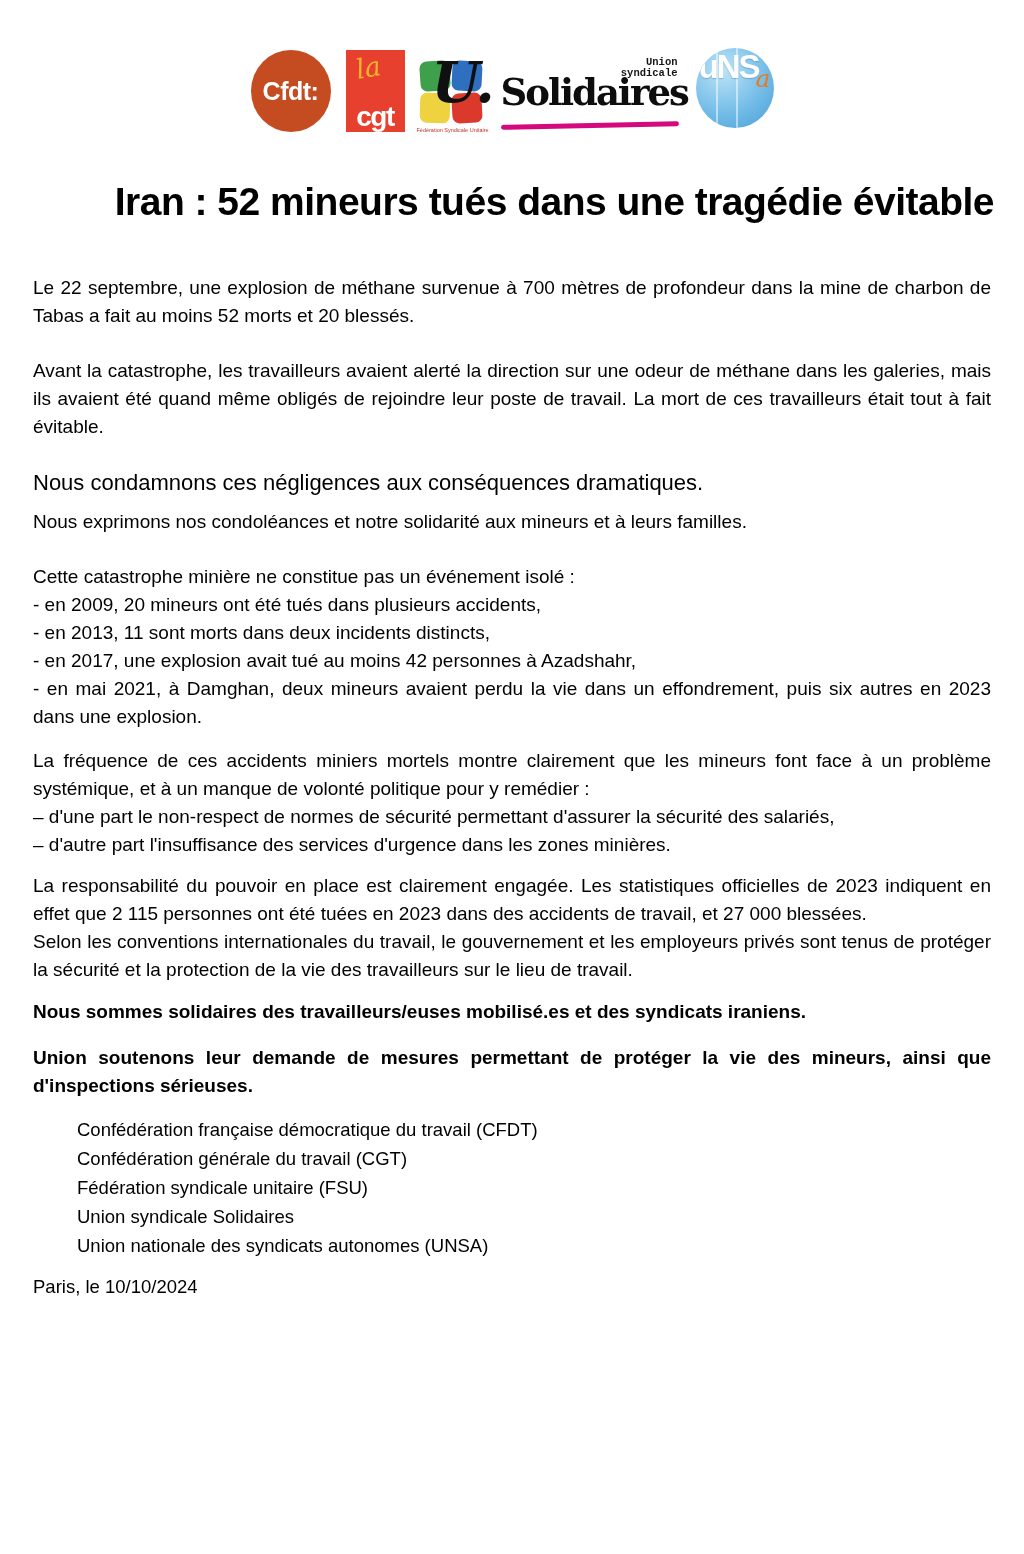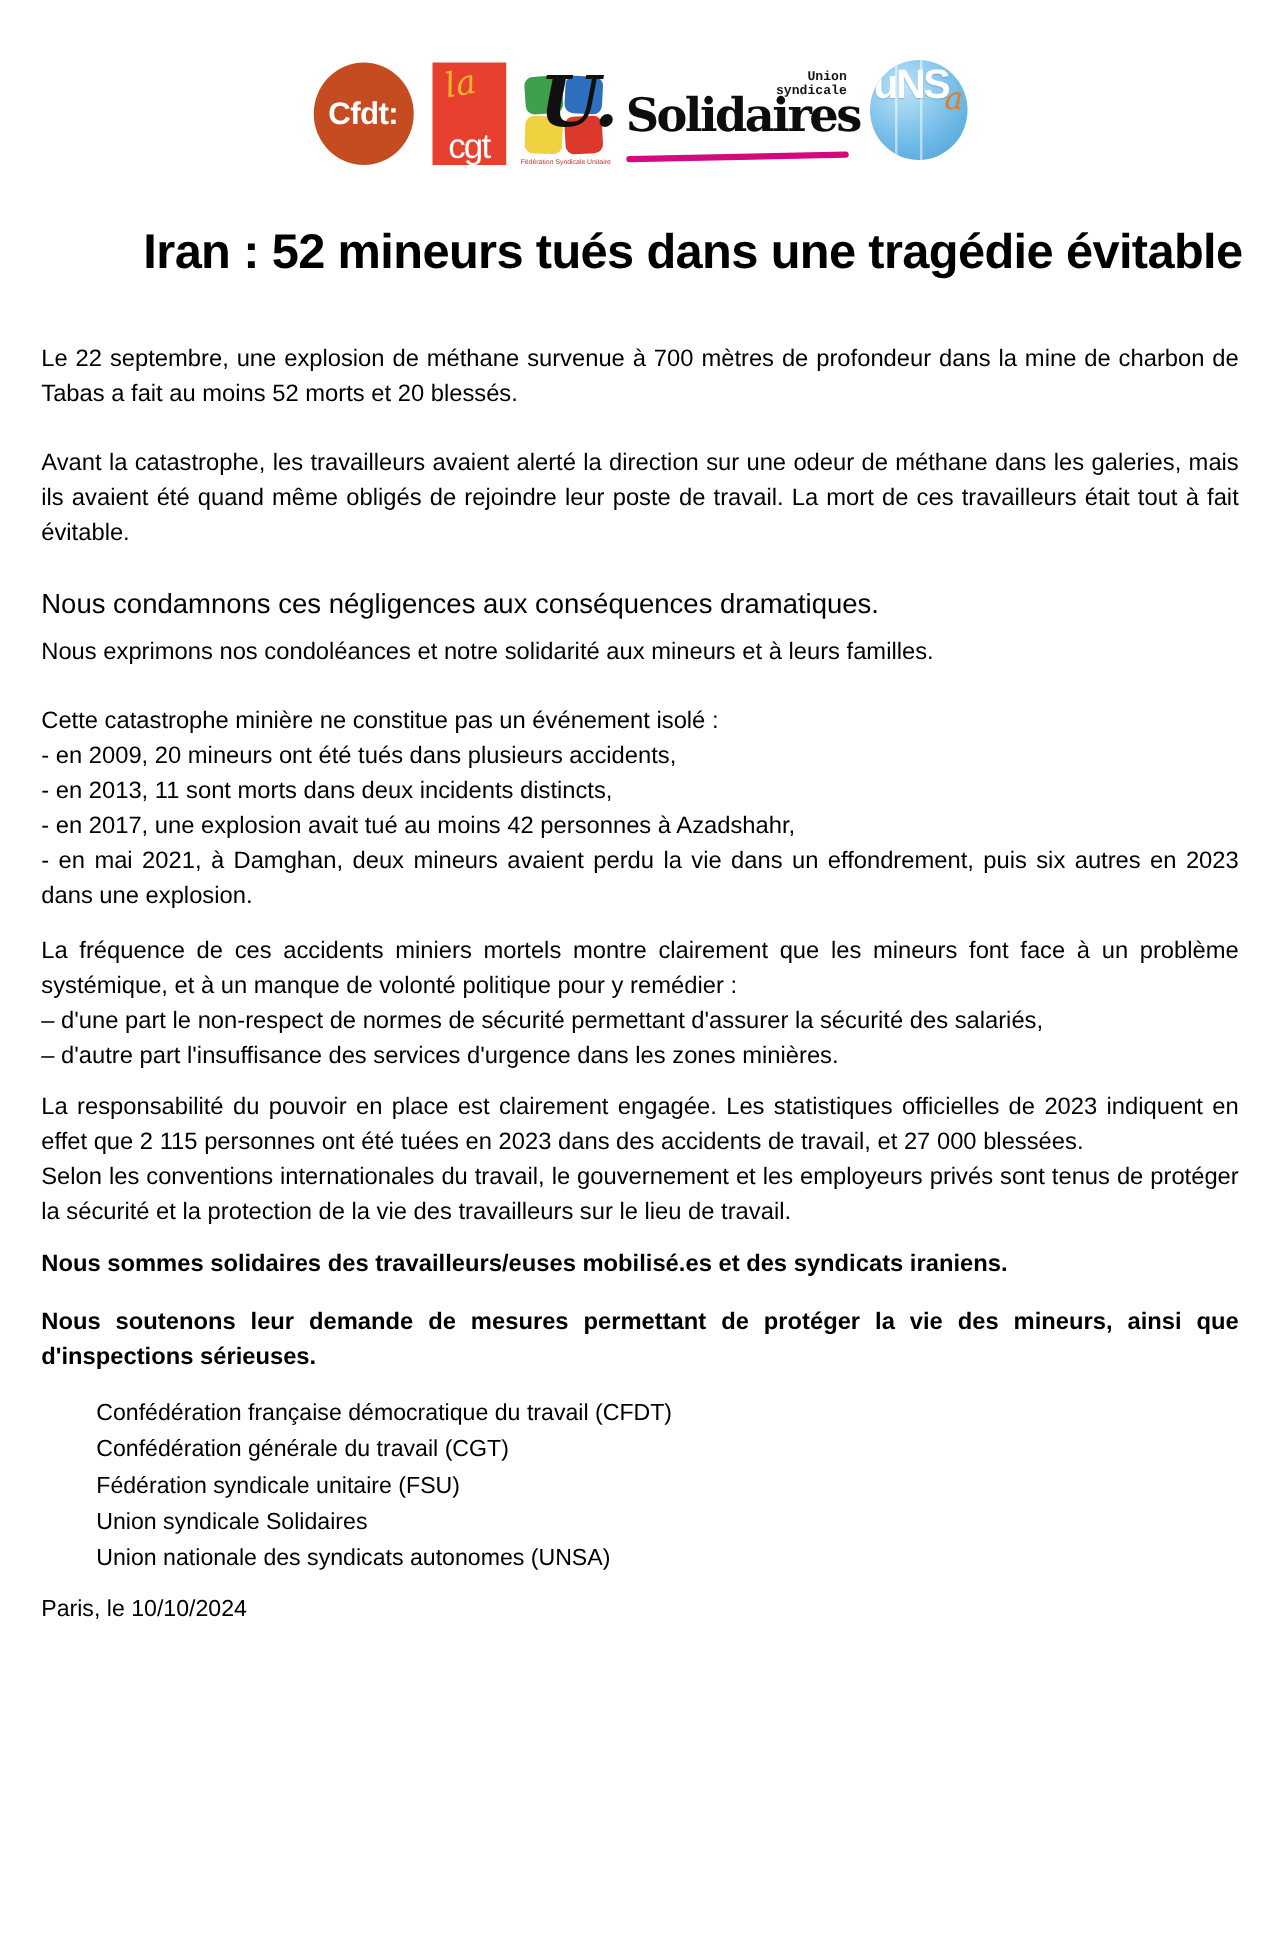--- a/index.html
+++ b/index.html
@@ -40,21 +40,21 @@
     position: absolute; top: 2px; left: 10px;
     color: #f7b32b;
     font-family: "DejaVu Serif", serif;
     font-style: italic;
     font-size: 27px;
     transform: rotate(-10deg);
   }
   .cgt-main {
     position: absolute; bottom: 0px; left: 0; right: 0;
     text-align: center;
-    color: #fff; font-weight: normal; font-size: 28px; letter-spacing: -1.5px;
+    color: #fff; font-weight: bold; font-size: 28px; letter-spacing: -1.5px;
     line-height: 30px;
   }
 
   .logo-fsu {
     width: 66px; height: 80px;
     position: relative;
     margin-top: 11px;
     flex: 0 0 auto;
   }
   .fsu-grid {
@@ -229,21 +229,21 @@
 - en 2009, 20 mineurs ont été tués dans plusieurs accidents,
 - en 2013, 11 sont morts dans deux incidents distincts,
 - en 2017, une explosion avait tué au moins 42 personnes à Azadshahr,
 - en mai 2021, à Damghan, deux mineurs avaient perdu la vie dans un effondrement, puis six autres en 2023 dans une explosion.</p>
     <p class="para multiline mb13">La fréquence de ces accidents miniers mortels montre clairement que les mineurs font face à un problème systémique, et à un manque de volonté politique pour y remédier :
 – d'une part le non-respect de normes de sécurité permettant d'assurer la sécurité des salariés,
 – d'autre part l'insuffisance des services d'urgence dans les zones minières.</p>
     <p class="para multiline mb14">La responsabilité du pouvoir en place est clairement engagée. Les statistiques officielles de 2023 indiquent en effet que 2 115 personnes ont été tuées en 2023 dans des accidents de travail, et 27 000 blessées.
 Selon les conventions internationales du travail, le gouvernement et les employeurs privés sont tenus de protéger la sécurité et la protection de la vie des travailleurs sur le lieu de travail.</p>
     <p class="para bold mb18">Nous sommes solidaires des travailleurs/euses mobilisé.es et des syndicats iraniens.</p>
-    <p class="para bold mb15">Nous soutenons leur demande de mesures permettant de protéger la vie des mineurs, ainsi que d'inspections sérieuses.</p>
+    <p class="para bold mb15">Union soutenons leur demande de mesures permettant de protéger la vie des mineurs, ainsi que d'inspections sérieuses.</p>
     <div class="signatures">Confédération française démocratique du travail (CFDT)
 Confédération générale du travail (CGT)
 Fédération syndicale unitaire (FSU)
 Union syndicale Solidaires
 Union nationale des syndicats autonomes (UNSA)</div>
     <p class="dateline">Paris, le 10/10/2024</p>
   </main>
 
 </div>
 

